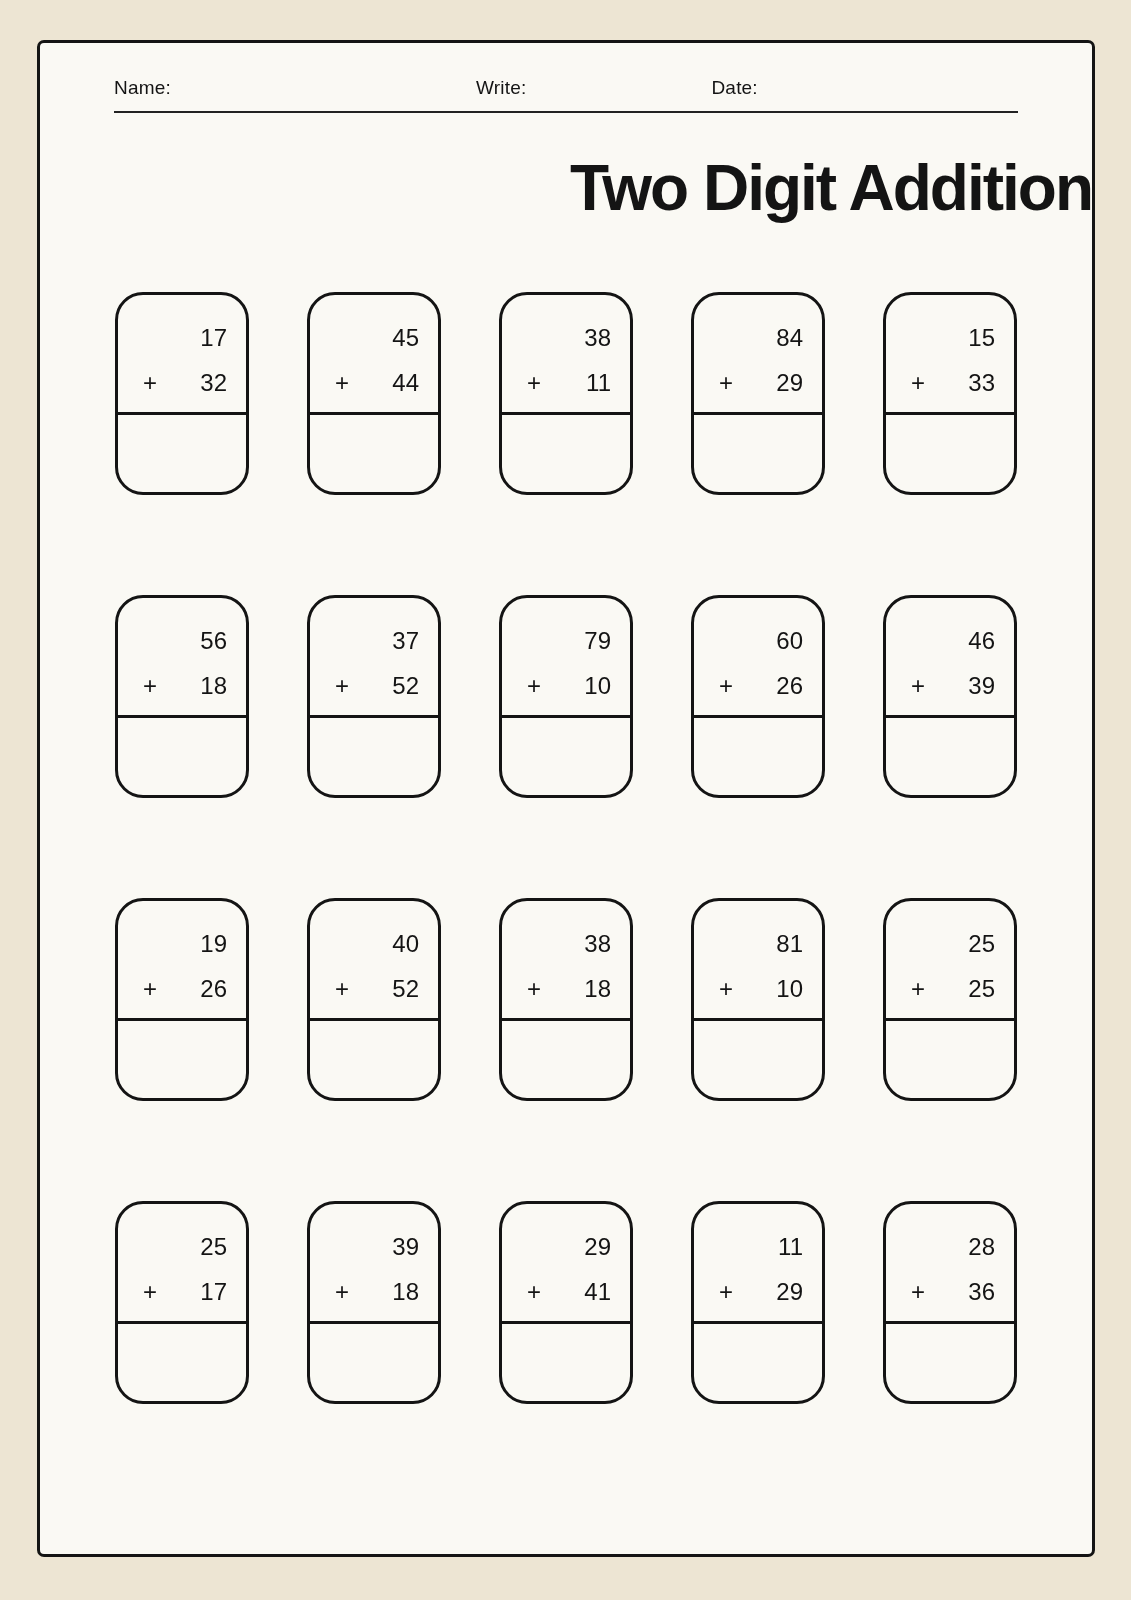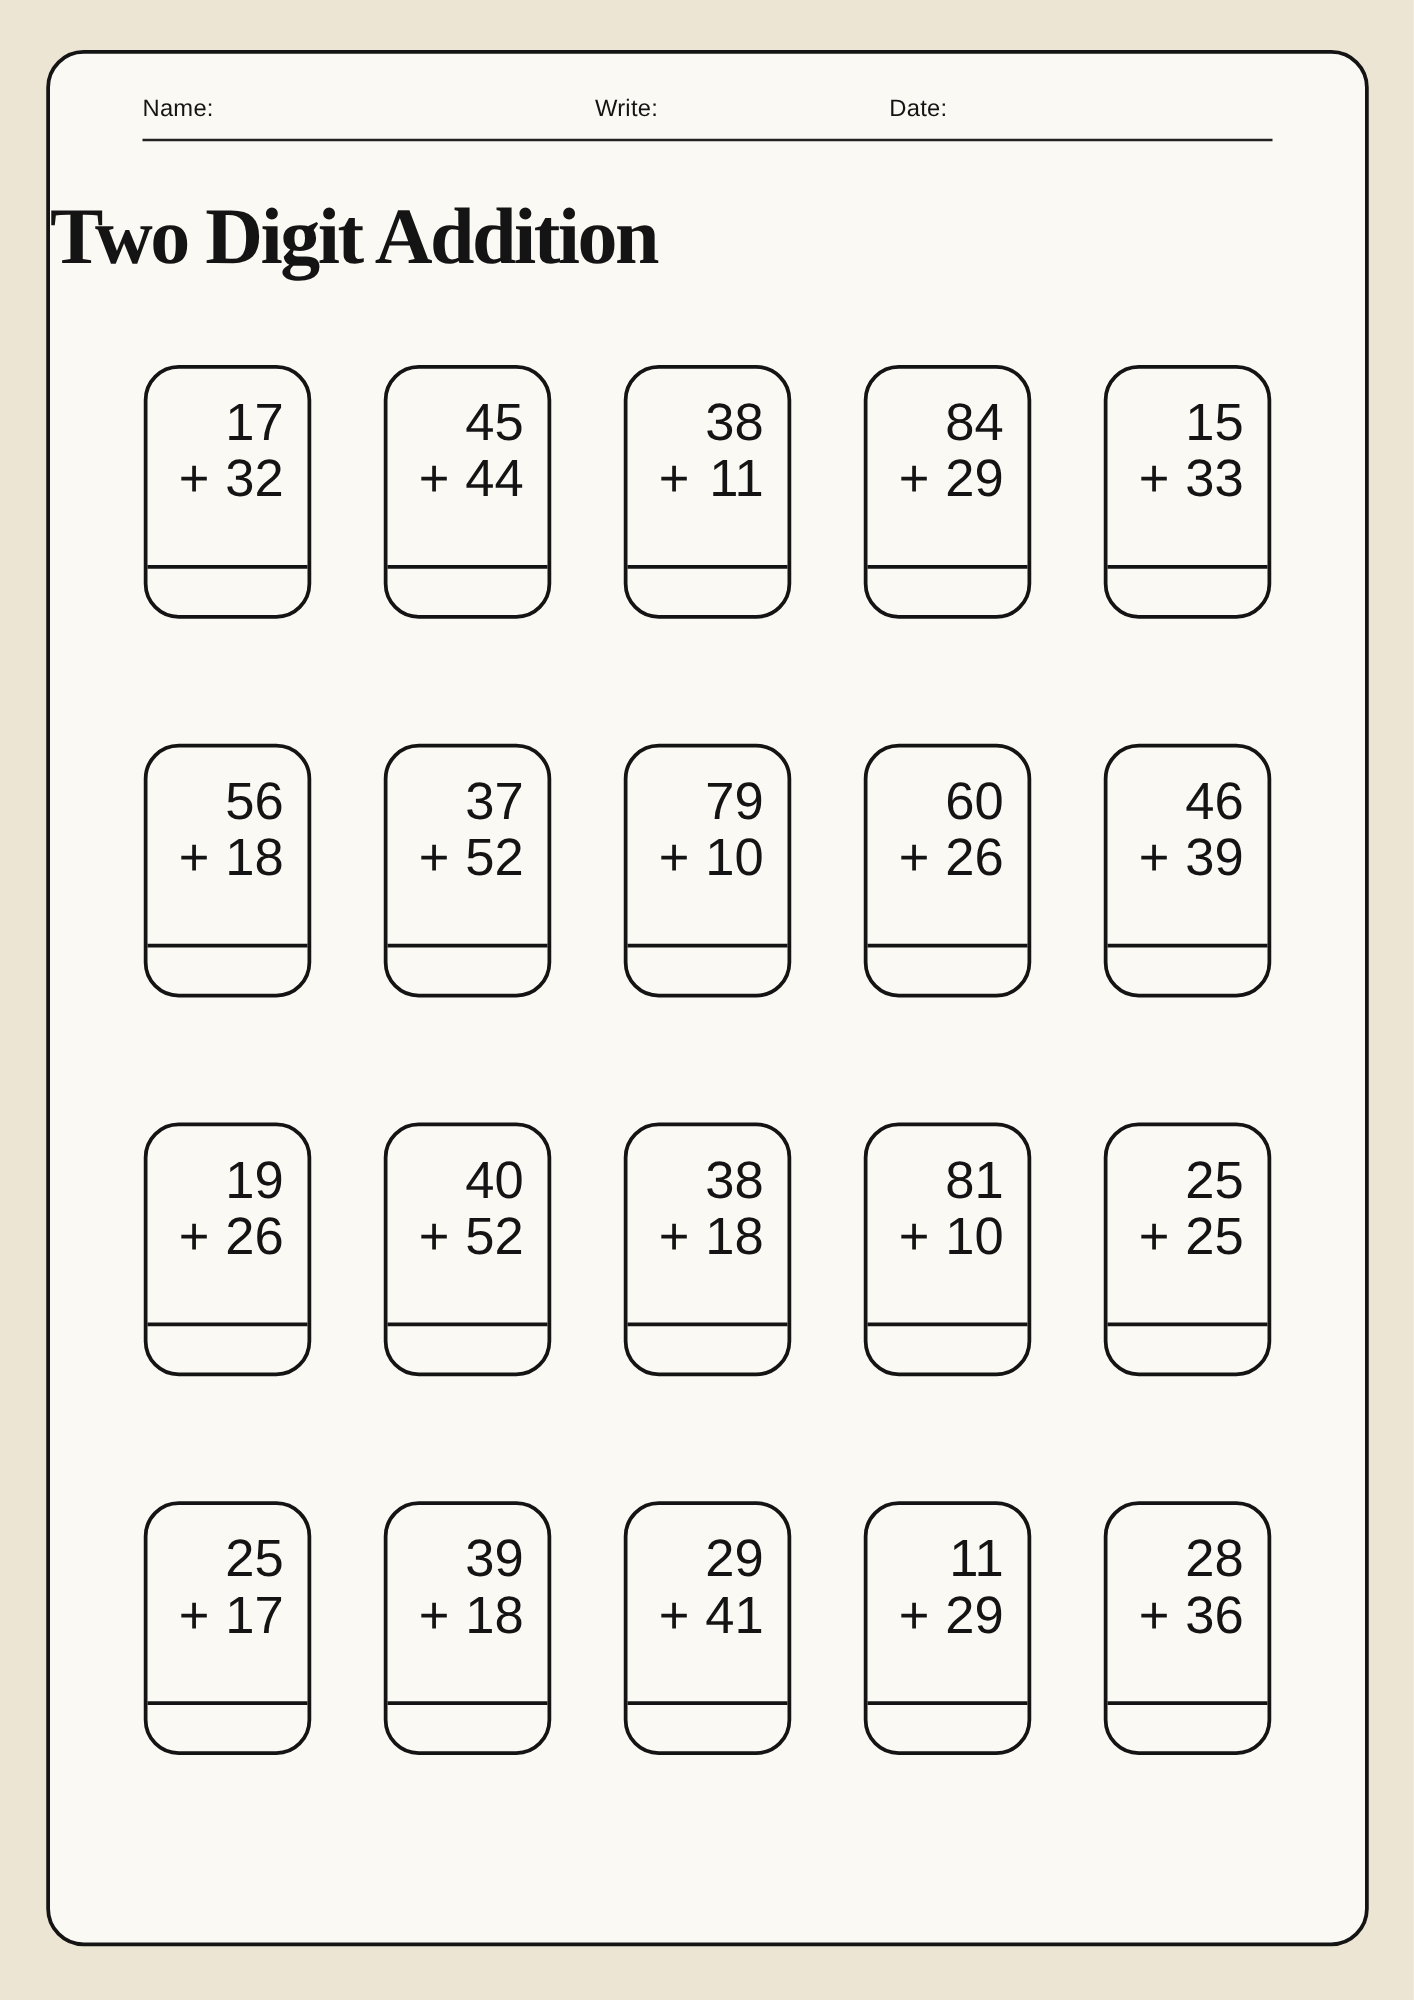--- a/index.html
+++ b/index.html
@@ -9,44 +9,43 @@
     background: var(--bg, #ede5d3);
     color: var(--ink, #141414);
     font-family: "Liberation Sans", sans-serif;
   }
   .paper {
     position: absolute; left: 37px; top: 40px;
     width: 1058px; height: 1517px;
     box-sizing: border-box;
     background: var(--paper, #faf9f4);
     border: 3px solid var(--ink, #141414);
-    border-radius: 30px;
+    border-radius: 7px;
     overflow: hidden;
   }
   .header {
     display: flex;
     margin: 34px 74px 0 74px;
     padding-bottom: 12px;
     border-bottom: 2px solid #222;
     font-size: 19px;
     letter-spacing: 0.2px;
   }
   .field { display: flex; align-items: flex-end; }
   .blank { display: inline-block; height: 22px; }
   .blank-name  { width: 305px; }
   .blank-grade { width: 185px; }
   .blank-date  { width: 220px; }
   .title {
     margin: 42px 0 0 0;
-    text-align: left;
+    text-align: right;
     font-size: 64px;
     font-weight: bold;
     letter-spacing: -2px;
     line-height: 1.05;
-    font-family: Liberation Serif, serif;
   }
   .subtitle {
     margin: 18px 0 0 0;
     text-align: center;
     font-size: 21px;
     font-weight: normal;
   }
   .grid {
     margin: 70px auto 0 auto;
     display: grid;
@@ -59,24 +58,24 @@
     box-sizing: border-box;
     height: 203px;
     border: 3px solid var(--ink, #141414);
     border-radius: 28px;
     display: flex;
     flex-direction: column;
     background: transparent;
   }
   .problem {
     box-sizing: border-box;
-    height: 160px;
+    height: 120px;
     border-bottom: 3px solid var(--ink, #141414);
     padding: 20px 19px 0 25px;
-    font-size: 42px;
+    font-size: 24px;
     line-height: 45px;
   }
   .top-line { display: block; text-align: right; }
   .bottom-line {
     display: flex;
     justify-content: space-between;
     align-items: baseline;
   }
   .answer { flex: 1; border-radius: 0 0 25px 25px; }
 </style>

